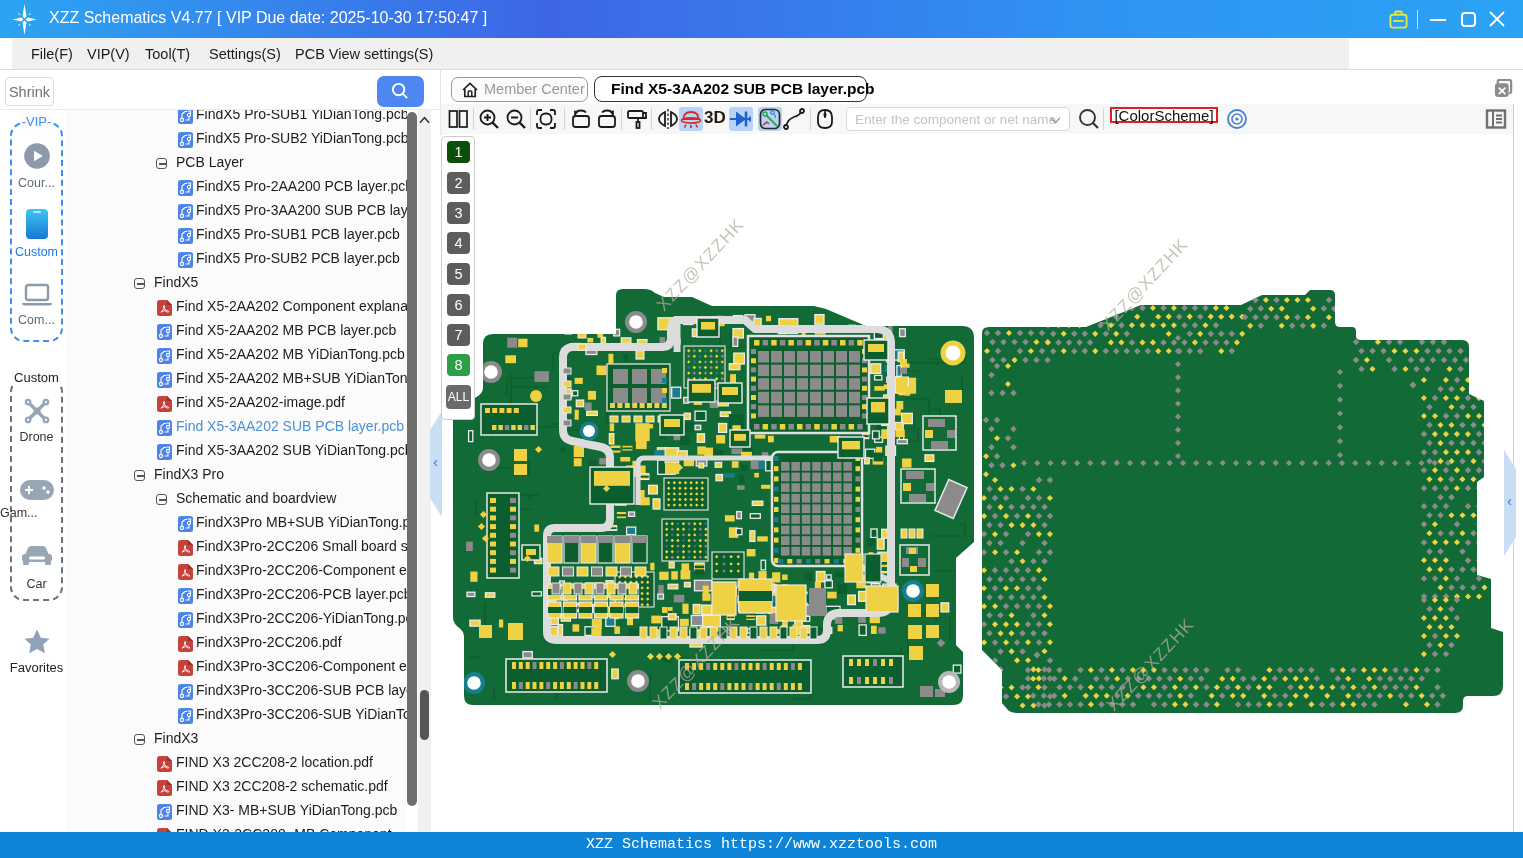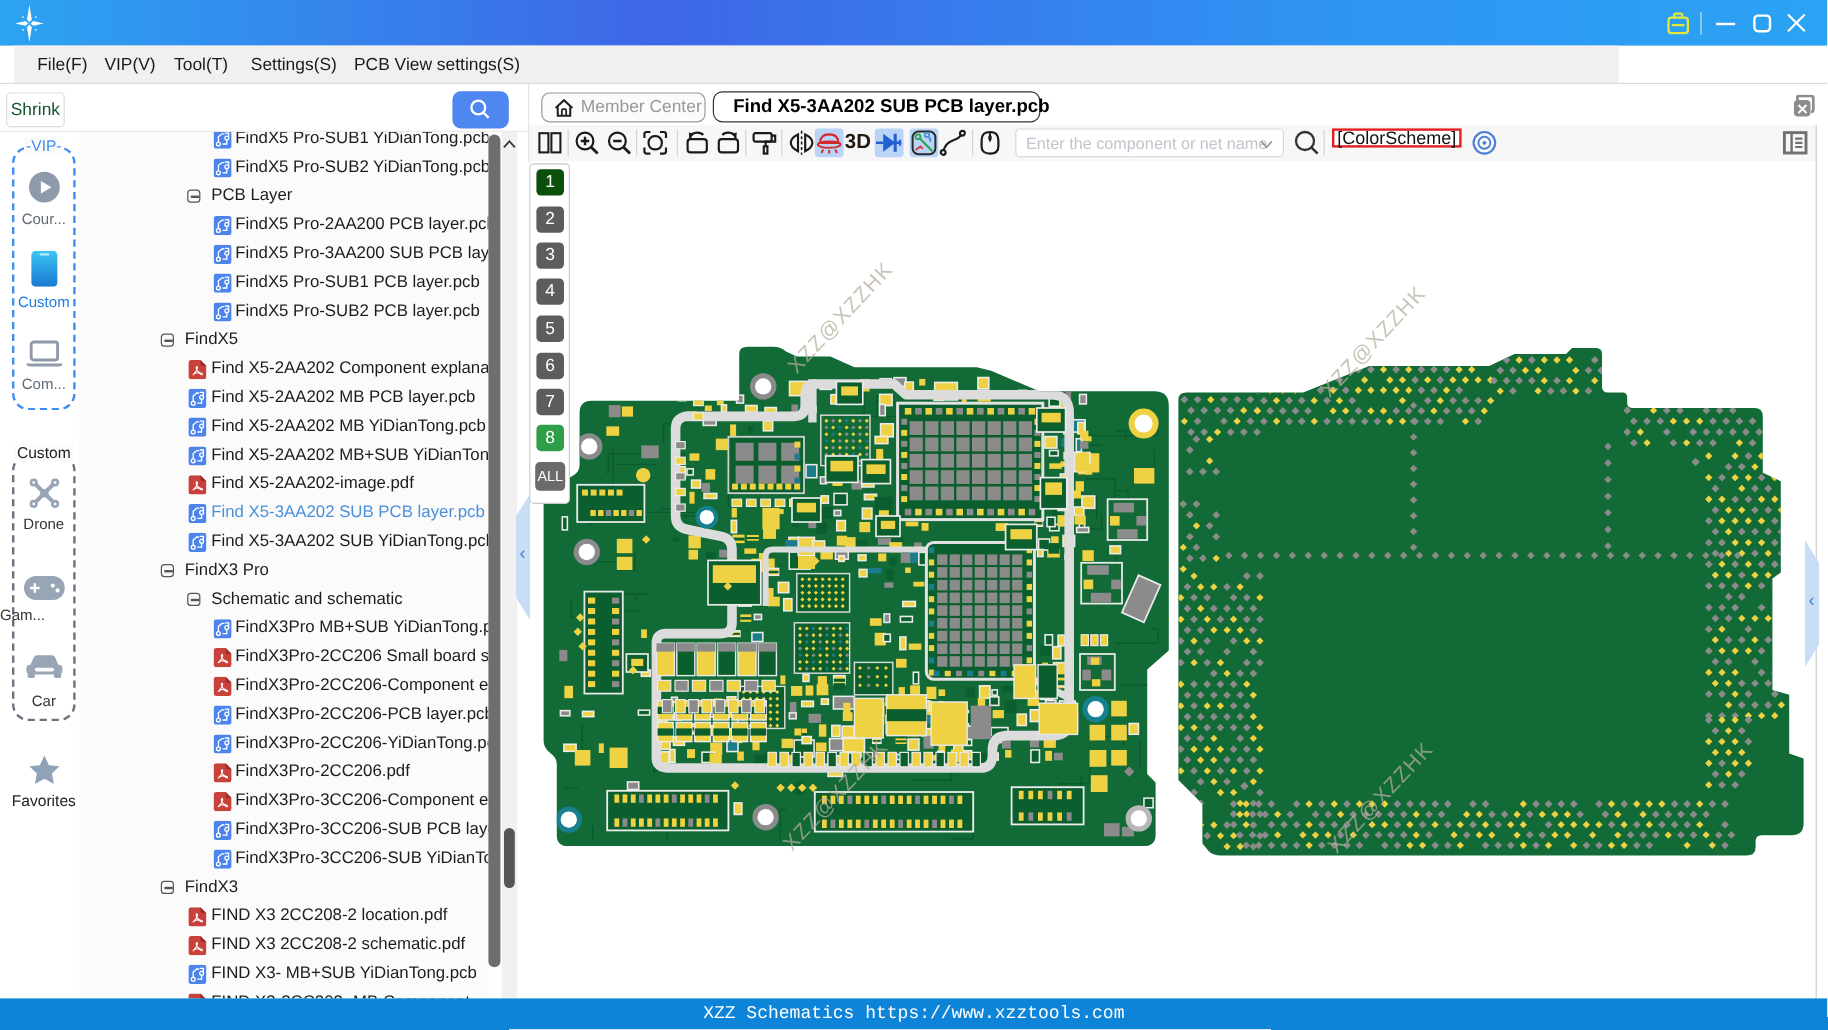--- a/index.html
+++ b/index.html
@@ -11,20 +11,21 @@
  <svg viewBox="0 0 36 36" style="position:absolute;left:8px;top:3px;width:33px;height:33px">
   <path d="M18 1 L20.2 14.5 L18 17 L15.8 14.5 Z" fill="#fff"></path>
   <path d="M18 35 L20.2 21.5 L18 19 L15.8 21.5 Z" fill="#fff"></path>
   <path d="M5 18 L14.5 15.8 L17 18 L14.5 20.2 Z" fill="#fff"></path>
   <path d="M31 18 L21.5 15.8 L19 18 L21.5 20.2 Z" fill="#fff"></path>
   <path d="M11.2 11.2 l2.2 .9 -1.3 1.3 Z" fill="#fff"></path>
         <path d="M24.8 11.2 l-2.2 .9 1.3 1.3 Z" fill="#fff"></path>
   <path d="M11.2 24.8 l2.2 -.9 -1.3 -1.3 Z" fill="#fff"></path>
         <path d="M24.8 24.8 l-2.2 -.9 1.3 -1.3 Z" fill="#fff"></path>
  </svg>
+ <div style="position:absolute;left:49px;top:9px;font-size:16px;color:#fff">XZZ Schematics V4.77 [ VIP Due date: 2025-10-30 17:50:47 ]</div>
  <svg viewBox="0 0 20 20" style="position:absolute;left:1389px;top:10px;width:19px;height:19px">
         <rect x="1.5" y="5" width="17" height="13.5" rx="2.5" fill="none" stroke="#e4e83a" stroke-width="2"></rect>
         <path d="M6.5 5 V3 Q6.5 1.5 8 1.5 H12 Q13.5 1.5 13.5 3 V5" fill="none" stroke="#e4e83a" stroke-width="2"></path>
         <path d="M4.5 11.5 h11" stroke="#e4e83a" stroke-width="2"></path>
       </svg>
  <div style="position:absolute;left:1417px;top:10px;width:1px;height:19px;background:rgba(255,255,255,.7)"></div>
  <div style="position:absolute;left:1430px;top:19px;width:16px;height:2px;background:#fff"></div>
  <div style="position:absolute;left:1461px;top:12px;width:15px;height:15px;border:2px solid #fff;border-radius:4px"></div>
  <svg viewBox="0 0 16 16" style="position:absolute;left:1489px;top:11px;width:16px;height:16px">
         <path d="M1 1 L15 15 M15 1 L1 15" stroke="#fff" stroke-width="1.8"></path>
@@ -33,21 +34,21 @@
 
 <div style="position:absolute;left:12px;top:38px;width:1337px;height:32px;background:#f0f0f0;font-size:14.5px;color:#1a1a1a">
  <span style="position:absolute;left:19px;top:8px">File(F)</span>
  <span style="position:absolute;left:75px;top:8px">VIP(V)</span>
  <span style="position:absolute;left:133px;top:8px">Tool(T)</span>
  <span style="position:absolute;left:197px;top:8px">Settings(S)</span>
  <span style="position:absolute;left:283px;top:8px">PCB View settings(S)</span>
 </div>
 
 <div style="position:absolute;left:0;top:70px;width:440px;height:40px;background:#fff"></div>
-<div style="position:absolute;left:5px;top:77px;width:49px;height:29px;border:1px solid #dcdcdc;border-radius:4px;font-size:14.5px;color:#14532d;display:flex;align-items:center;justify-content:center;background:#fff">Shrink</div>
+<div style="position:absolute;left:5px;top:77px;width:49px;height:29px;border:1px solid #dcdcdc;border-radius:4px;font-size:14.5px;color:#737373;display:flex;align-items:center;justify-content:center;background:#fff">Shrink</div>
 <div style="position:absolute;left:377px;top:76px;width:47px;height:31px;background:#4f87f0;border-radius:7px">
  <svg viewBox="0 0 22 22" style="position:absolute;left:13px;top:5px;width:21px;height:21px">
         <circle cx="9" cy="9" r="6" fill="none" stroke="#fff" stroke-width="2"></circle>
         <path d="M13.5 13.5 L18 18" stroke="#fff" stroke-width="2"></path>
       </svg>
 </div>
 
 <div style="position:absolute;left:451px;top:77px;width:137px;height:25px;border:1px solid #999;border-radius:7px;background:#fbfbfb">
  <svg viewBox="0 0 18 18" style="position:absolute;left:9px;top:3px;width:18px;height:18px">
         <path d="M2 9 L9 2.5 L16 9" fill="none" stroke="#222" stroke-width="1.7"></path>
@@ -323,21 +324,21 @@
         <circle cx="4" cy="12" r="1.6" fill="none" stroke="#fff" stroke-width="1.1"></circle>
         <circle cx="11" cy="7" r="1.6" fill="none" stroke="#fff" stroke-width="1.1"></circle>
         <path d="M4 10.4 V6 L7 3.5 H9 M11 8.6 V12 H7.5 M9.5 3 h3 v3" fill="none" stroke="#fff" stroke-width="1.1"></path>
       </svg>
 <div style="position:absolute;left:176px;top:332px;font-size:14px;color:#1c1c1c;white-space:nowrap">Find X5-3AA202 SUB YiDianTong.pcb</div>
 <div style="position:absolute;left:134px;top:360px;width:11px;height:11px;border:1.4px solid #555;border-radius:3px"></div>
       <div style="position:absolute;left:137px;top:365px;width:7px;height:1.6px;background:#555"></div>
       <div style="position:absolute;left:154px;top:356px;font-size:14px;color:#1c1c1c;white-space:nowrap">FindX3 Pro</div>
 <div style="position:absolute;left:156px;top:384px;width:11px;height:11px;border:1.4px solid #555;border-radius:3px"></div>
       <div style="position:absolute;left:159px;top:389px;width:7px;height:1.6px;background:#555"></div>
-      <div style="position:absolute;left:176px;top:380px;font-size:14px;color:#1c1c1c;white-space:nowrap">Schematic and schematic</div>
+      <div style="position:absolute;left:176px;top:380px;font-size:14px;color:#1c1c1c;white-space:nowrap">Schematic and boardview</div>
 <svg width="15" height="16" viewBox="0 0 15 16" style="position:absolute;left:178px;top:406px">
         <rect width="15" height="16" rx="2.5" fill="#4d84ec"></rect>
         <circle cx="4" cy="12" r="1.6" fill="none" stroke="#fff" stroke-width="1.1"></circle>
         <circle cx="11" cy="7" r="1.6" fill="none" stroke="#fff" stroke-width="1.1"></circle>
         <path d="M4 10.4 V6 L7 3.5 H9 M11 8.6 V12 H7.5 M9.5 3 h3 v3" fill="none" stroke="#fff" stroke-width="1.1"></path>
       </svg>
 <div style="position:absolute;left:196px;top:404px;font-size:14px;color:#1c1c1c;white-space:nowrap">FindX3Pro MB+SUB YiDianTong.pcb</div>
 <svg width="15" height="16" viewBox="0 0 15 16" style="position:absolute;left:178px;top:430px">
         <path d="M0 2.5 Q0 0 2.5 0 H10 L15 5 V13.5 Q15 16 12.5 16 H2.5 Q0 16 0 13.5 Z" fill="#c8423c"></path>
         <path d="M10 0 L15 5 H11.5 Q10 5 10 3.5 Z" fill="#9c2f2b"></path>

